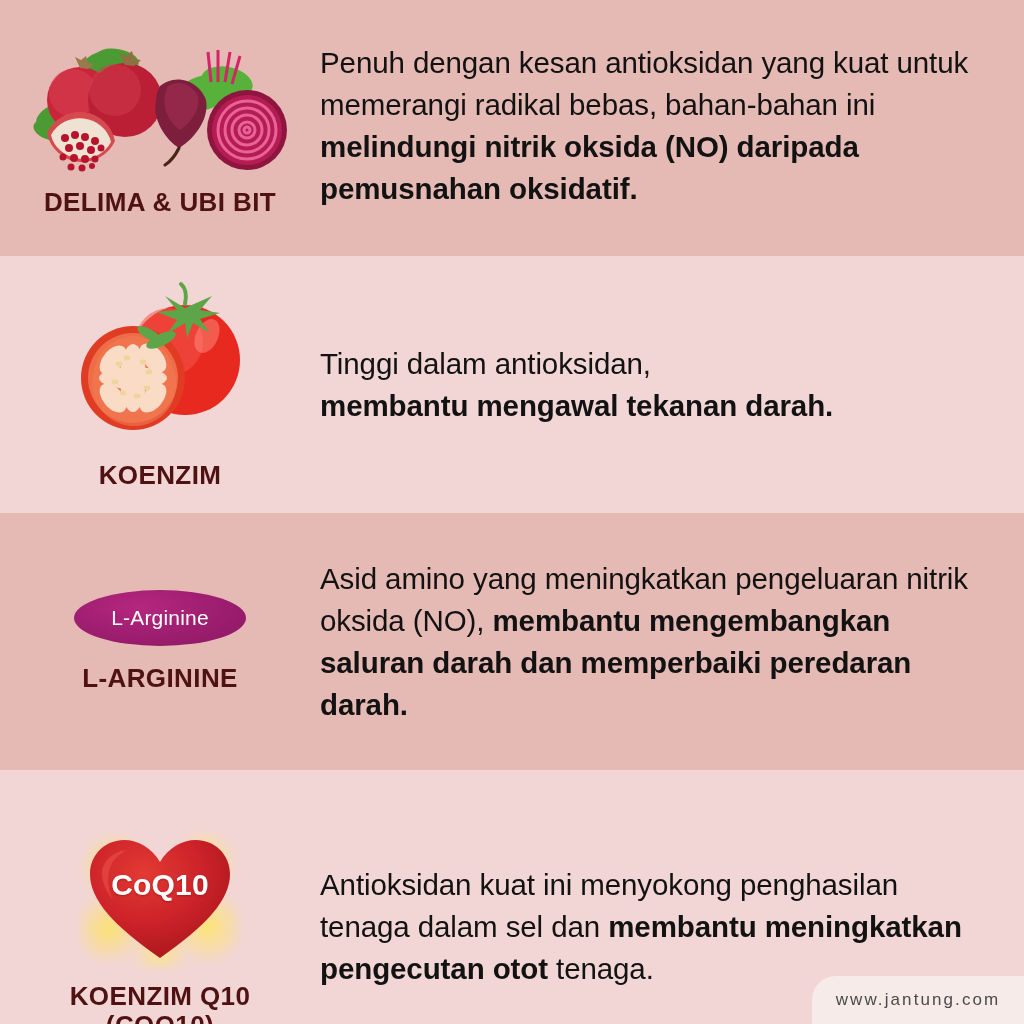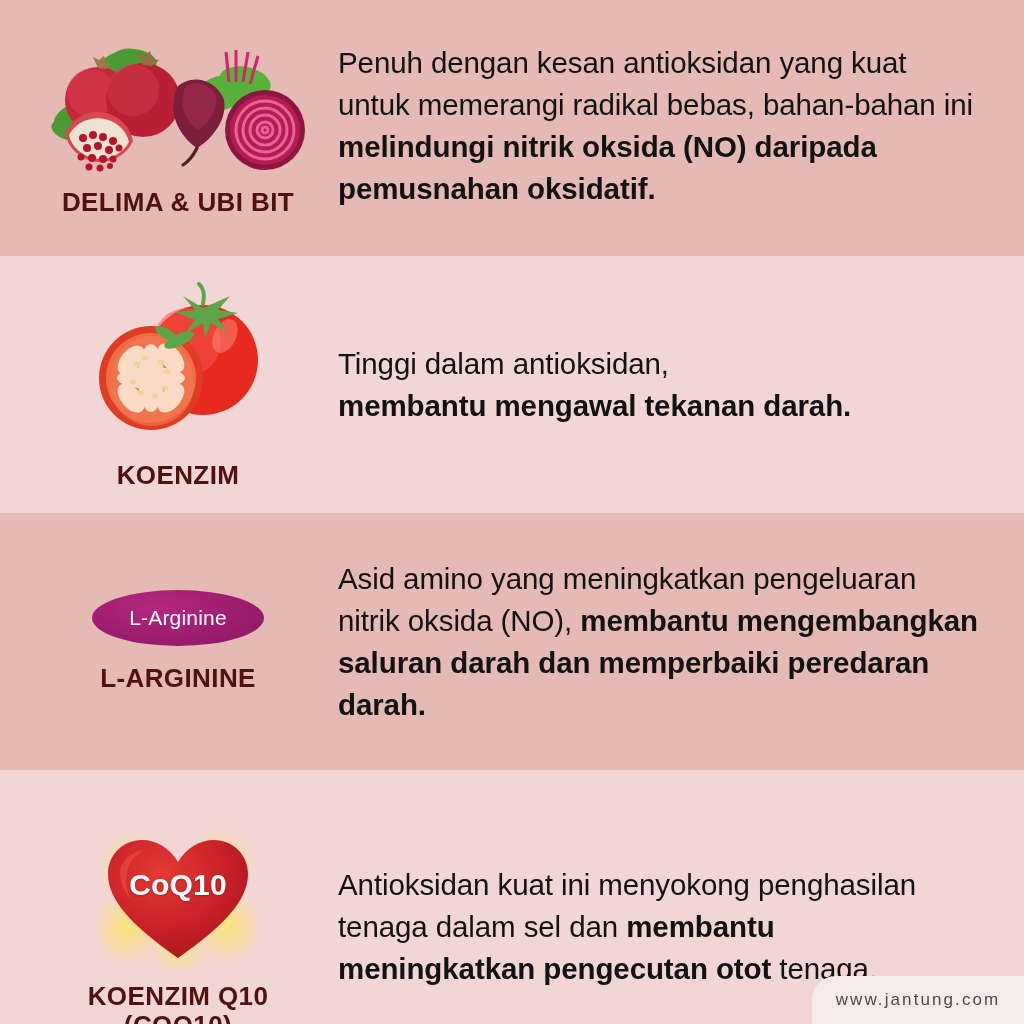--- a/index.html
+++ b/index.html
@@ -36,21 +36,20 @@
 
   .icon-col {
     width: 320px;
     min-width: 320px;
     height: 100%;
     position: relative;
     display: flex;
     flex-direction: column;
     align-items: center;
     justify-content: center;
-    padding-left: 18px;
   }
   .icon-art {
     position: relative;
     display: block;
   }
   .icon-label {
     color: #4e1212;
     font-weight: bold;
     letter-spacing: 0.4px;
     text-align: center;

